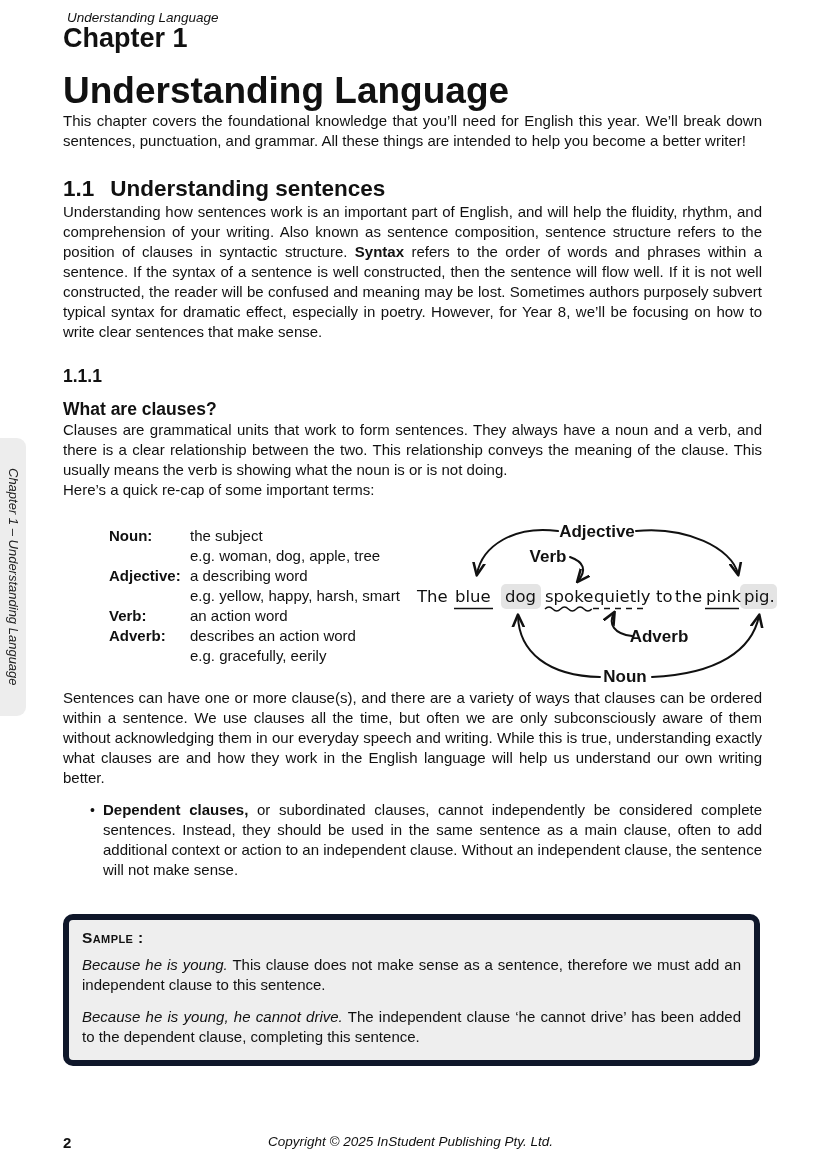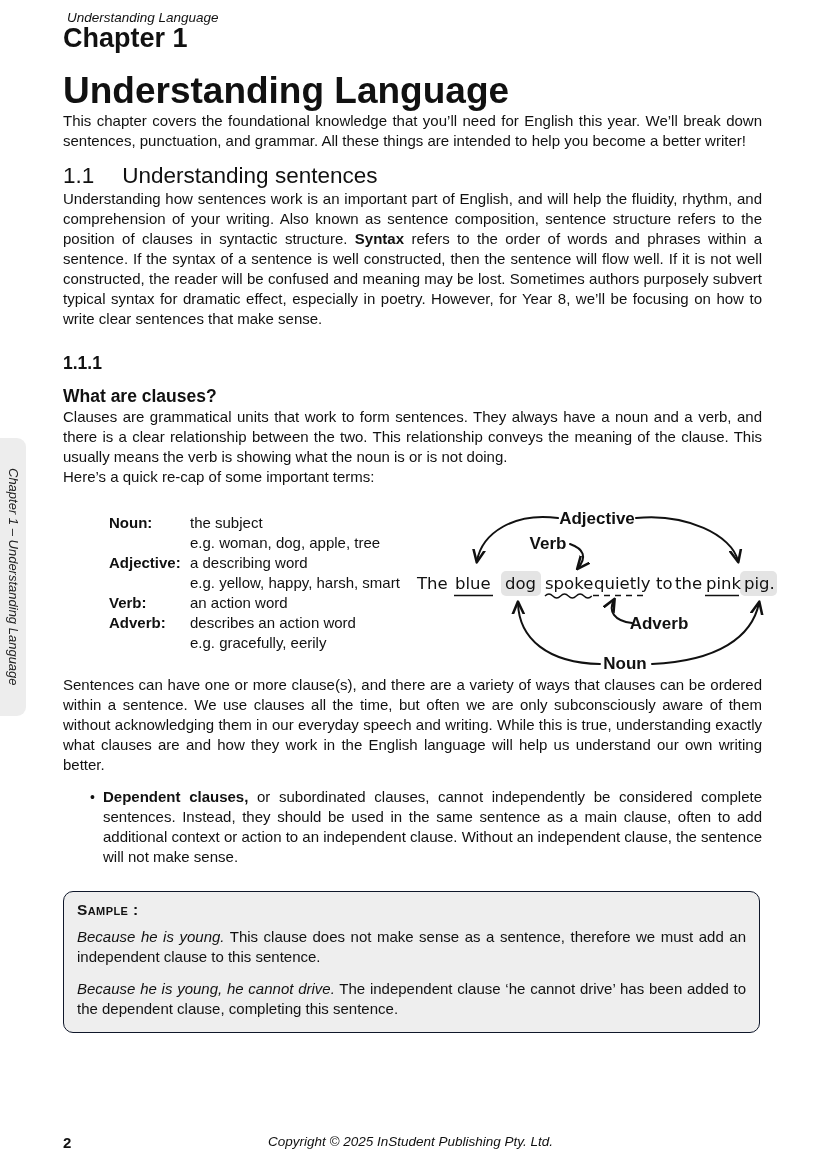--- a/index.html
+++ b/index.html
@@ -29,21 +29,21 @@
   }
 
   main { position:absolute; left:63px; top:0; width:699px; }
 
   .chapter-kicker { font-size:27px; font-weight:bold; margin:24px 0 0; line-height:1.1; }
   .book-title    { font-size:37px; font-weight:bold; margin:17px 0 0; line-height:1.1; }
 
   p.body { font-size:15px; line-height:20px; text-align:justify; margin:0; }
   .intro { margin-top:22px; }
 
-  .sec-heading { display:flex; gap:28px; font-size:22.5px; font-weight:normal; margin:12px 0 0; line-height:1.15; }
+  .sec-heading { display:flex; gap:16px; font-size:22.5px; font-weight:bold; margin:25px 0 0; line-height:1.15; }
   .sec-body { margin-top:9px; }
 
   .subsec-heading { display:flex; gap:13px; font-size:17.5px; font-weight:bold; margin:24px 0 0; line-height:1.15;flex-direction:column; }
   .subsec-body { margin-top:11px; }
   .recap { margin-top:17px; }
 
   .terms-diagram-row { position:relative; margin-top:26px; height:162px; }
   .terms { margin-left:22px; font-size:15px; line-height:20px; }
   .term-row { display:flex;margin-left:24px; }
   .term-col { width:81px; font-weight:bold; flex:none; }
@@ -54,22 +54,22 @@
   .dg-word  { font-family:"DejaVu Sans", sans-serif; font-size:16.5px; fill:#111; }
   .dg-stroke { fill:none; stroke:#111; stroke-width:2; stroke-linecap:round; }
 
   .clauses-para { margin-top:26px; }
 
   ul.bullets { list-style:none; margin:12px 0 0; padding:0; font-size:15px; line-height:20px; }
   ul.bullets li { position:relative; padding-left:40px; text-align:justify; }
   ul.bullets li::before { content:"\2022"; position:absolute; left:27px; font-size:14px; }
 
   .sample-box {
-    margin-top:24px; box-sizing:border-box; width:697px;
-    background:#eeeeee; border:1px solid #0f172a; border-radius:10px;
+    margin-top:34px; box-sizing:border-box; width:697px;
+    background:#eeeeee; border:6px solid #0f172a; border-radius:10px;
     padding:9px 13px 13px 13px;
   }
   .sample-label { font-size:15.5px; font-weight:bold; font-variant:small-caps; letter-spacing:0.4px; }
   .sample-box p.body { margin-top:8px; }
   .sample-box p.body + p.body { margin-top:12px; }
   .it { font-style:italic; }
   .b  { font-weight:bold; }
 
   .footer { position:absolute; left:63px; right:61px; top:1134px; }
   .page-number { position:absolute; left:0; top:0; font-weight:bold; font-size:15px; }

